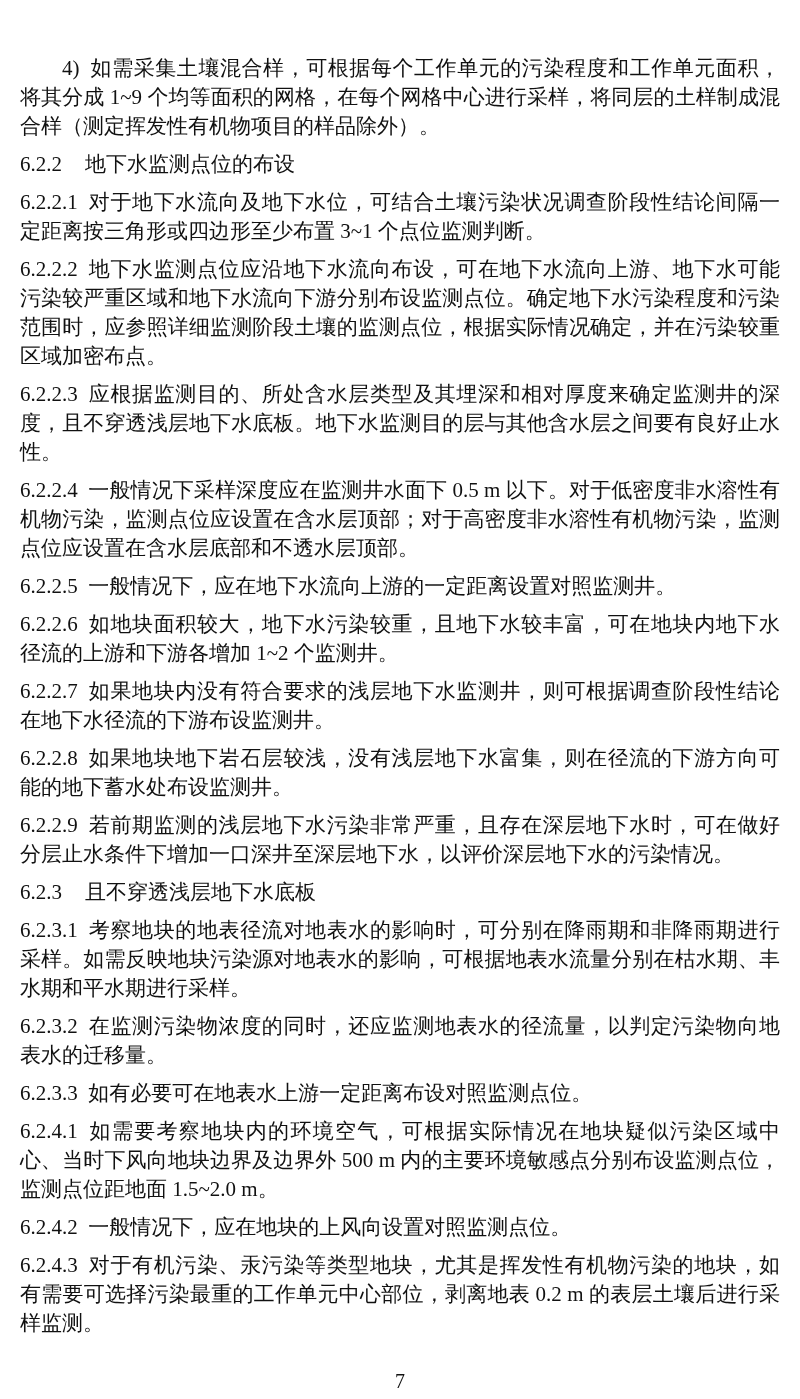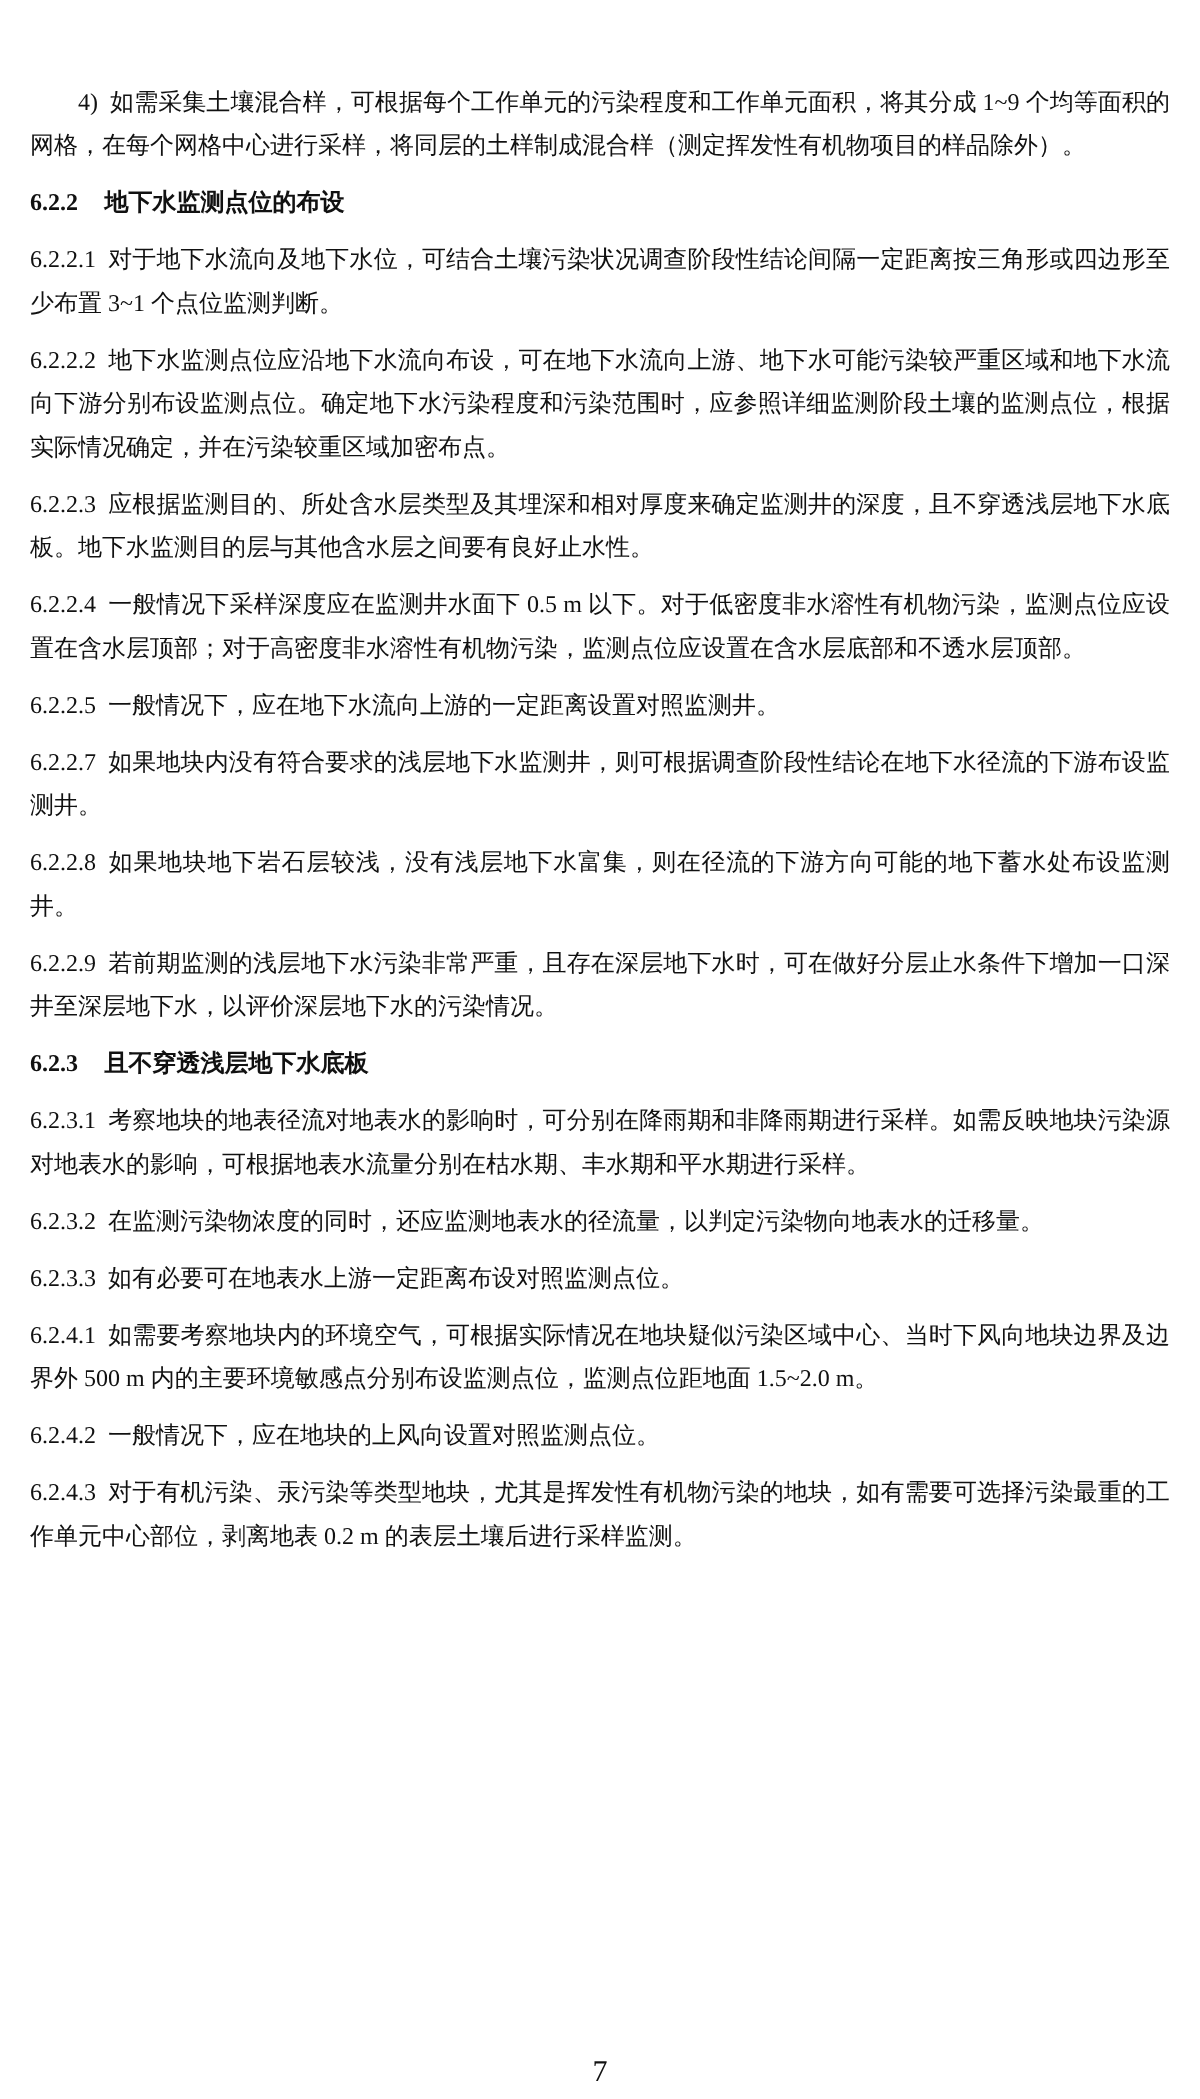--- a/index.html
+++ b/index.html
@@ -12,29 +12,29 @@
     height: 1399px;
     position: relative;
     overflow: hidden;
     font-family: "Liberation Serif", "DejaVu Serif", serif;
     color: #111111;
   }
   main {
     padding: 54px 20px 0 20px;
   }
   .para, .heading {
-    font-size: 16px;
+    font-size: 21px;
     line-height: 29px;
     margin: 0 0 9px 0;
     text-align: justify;
     text-justify: inter-ideograph;
     word-break: break-all;
   }
   .heading {
-    font-weight: 700;
+    font-weight: 400;
     margin-top: 6px;
     text-align: left;
   }
   .para .num {
     margin-right: 0.5em;
     white-space: nowrap;
   }
   .heading .num {
     margin-right: 1.1em;
     white-space: nowrap;
@@ -59,20 +59,21 @@
 
 <main>
   <div>
       <p class="para indent"><span class="num">4)</span><span>如需采集土壤混合样，可根据每个工作单元的污染程度和工作单元面积，将其分成 1~9 个均等面积的网格，在每个网格中心进行采样，将同层的土样制成混合样（测定挥发性有机物项目的样品除外）。</span></p>
       <p class="heading"><span class="num">6.2.2</span><span>地下水监测点位的布设</span></p>
       <p class="para"><span class="num">6.2.2.1</span><span>对于地下水流向及地下水位，可结合土壤污染状况调查阶段性结论间隔一定距离按三角形或四边形至少布置 3~1 个点位监测判断。</span></p>
       <p class="para"><span class="num">6.2.2.2</span><span>地下水监测点位应沿地下水流向布设，可在地下水流向上游、地下水可能污染较严重区域和地下水流向下游分别布设监测点位。确定地下水污染程度和污染范围时，应参照详细监测阶段土壤的监测点位，根据实际情况确定，并在污染较重区域加密布点。</span></p>
       <p class="para"><span class="num">6.2.2.3</span><span>应根据监测目的、所处含水层类型及其埋深和相对厚度来确定监测井的深度，且不穿透浅层地下水底板。地下水监测目的层与其他含水层之间要有良好止水性。</span></p>
       <p class="para"><span class="num">6.2.2.4</span><span>一般情况下采样深度应在监测井水面下 0.5 m 以下。对于低密度非水溶性有机物污染，监测点位应设置在含水层顶部；对于高密度非水溶性有机物污染，监测点位应设置在含水层底部和不透水层顶部。</span></p>
       <p class="para"><span class="num">6.2.2.5</span><span>一般情况下，应在地下水流向上游的一定距离设置对照监测井。</span></p>
+      <p class="para"><span class="num">6.2.2.6</span><span>如地块面积较大，地下水污染较重，且地下水较丰富，可在地块内地下水径流的上游和下游各增加 1~2 个监测井。</span></p>
       <p class="para"><span class="num">6.2.2.7</span><span>如果地块内没有符合要求的浅层地下水监测井，则可根据调查阶段性结论在地下水径流的下游布设监测井。</span></p>
       <p class="para"><span class="num">6.2.2.8</span><span>如果地块地下岩石层较浅，没有浅层地下水富集，则在径流的下游方向可能的地下蓄水处布设监测井。</span></p>
       <p class="para"><span class="num">6.2.2.9</span><span>若前期监测的浅层地下水污染非常严重，且存在深层地下水时，可在做好分层止水条件下增加一口深井至深层地下水，以评价深层地下水的污染情况。</span></p>
       <p class="heading"><span class="num">6.2.3</span><span>且不穿透浅层地下水底板</span></p>
       <p class="para"><span class="num">6.2.3.1</span><span>考察地块的地表径流对地表水的影响时，可分别在降雨期和非降雨期进行采样。如需反映地块污染源对地表水的影响，可根据地表水流量分别在枯水期、丰水期和平水期进行采样。</span></p>
       <p class="para"><span class="num">6.2.3.2</span><span>在监测污染物浓度的同时，还应监测地表水的径流量，以判定污染物向地表水的迁移量。</span></p>
       <p class="para"><span class="num">6.2.3.3</span><span>如有必要可在地表水上游一定距离布设对照监测点位。</span></p>
       <p class="para"><span class="num">6.2.4.1</span><span>如需要考察地块内的环境空气，可根据实际情况在地块疑似污染区域中心、当时下风向地块边界及边界外 500 m 内的主要环境敏感点分别布设监测点位，监测点位距地面 1.5~2.0 m。</span></p>
       <p class="para"><span class="num">6.2.4.2</span><span>一般情况下，应在地块的上风向设置对照监测点位。</span></p>
       <p class="para"><span class="num">6.2.4.3</span><span>对于有机污染、汞污染等类型地块，尤其是挥发性有机物污染的地块，如有需要可选择污染最重的工作单元中心部位，剥离地表 0.2 m 的表层土壤后进行采样监测。</span></p>

